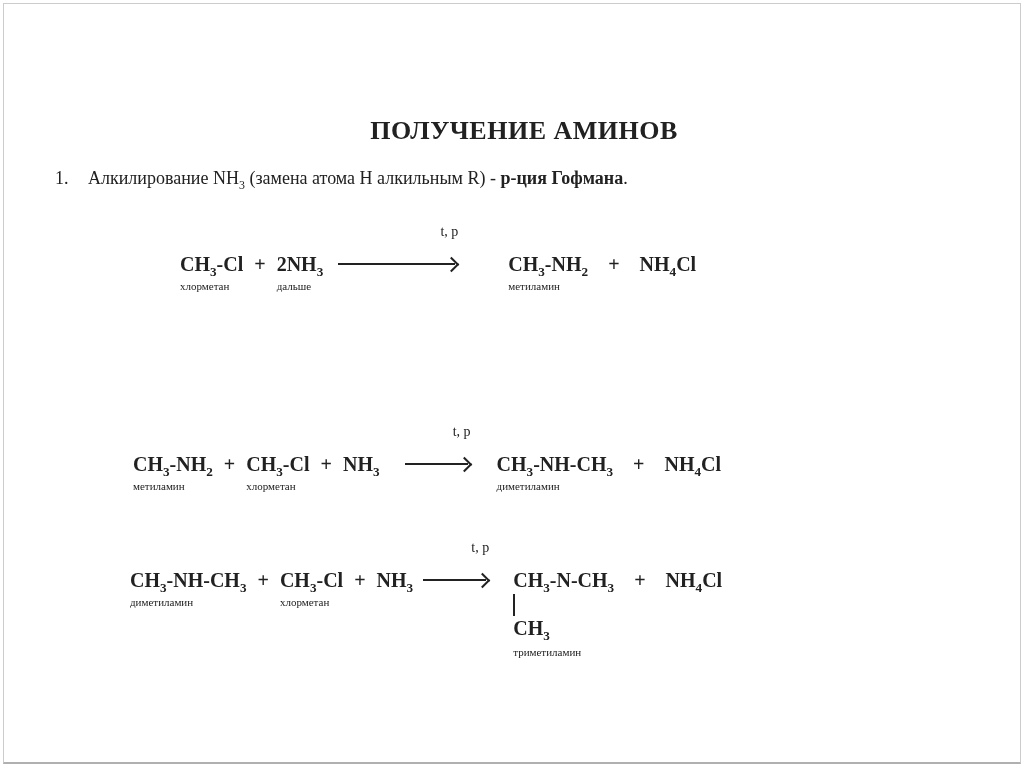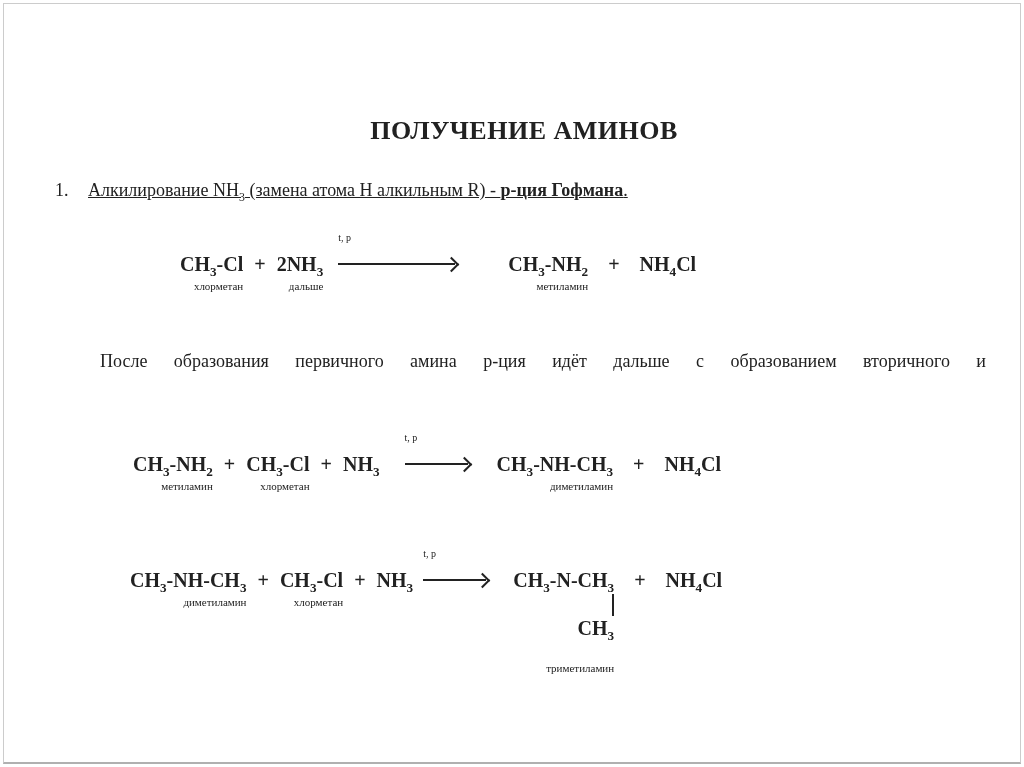--- a/index.html
+++ b/index.html
@@ -16,57 +16,57 @@
     border: 1px solid #cccccc;
     border-bottom: 2px solid #b0b0b0;
     pointer-events: none;
   }
   .title {
     position: absolute; top: 116px; left: 12px; width: 100%;
     margin: 0; text-align: center;
     font-size: 26px; font-weight: bold; letter-spacing: 0.5px;
   }
   .intro {
-    position: absolute; top: 178px; left: 55px; margin: 0;
-    font-size: 18px; line-height: 24px; white-space: nowrap; text-decoration: underline;
+    position: absolute; top: 166px; left: 55px; margin: 0;
+    font-size: 18px; line-height: 24px; white-space: nowrap;
   }
   .intro .num { display: inline-block; width: 33px; }
   sub { font-size: 0.66em; line-height: 0; }
   .para {
     position: absolute; top: 346px; left: 55px; width: 931px;
     margin: 0; font-size: 18px; line-height: 30px;
   }
   .para .l1 { display: block; text-align: justify; text-align-last: justify; text-indent: 45px; }
   .para .l2 { display: block; }
   .rx { position: absolute; display: flex; align-items: flex-start; }
   .rx1 { top: 252px; left: 180px; }
   .rx2 { top: 452px; left: 133px; }
   .rx3 { top: 568px; left: 130px; }
-  .term { display: flex; flex-direction: column; align-items: flex-end; }
+  .term { display: flex; flex-direction: column; align-items: flex-start; }
   .formula { font-size: 20px; font-weight: bold; line-height: 24px; white-space: nowrap; }
   .term-label { font-size: 11px; line-height: 17px; margin-top: 2px; white-space: nowrap; }
   .plus { font-size: 20px; font-weight: bold; line-height: 24px; padding: 0 11px; }
   .plus-wide { padding: 0 20px; }
   .arrow { position: relative; height: 24px; }
   .rx1 .arrow { width: 120px; margin-left: 15px; margin-right: 50px; }
   .rx2 .arrow { width: 66px; margin-left: 25px; margin-right: 26px; }
   .rx3 .arrow { width: 66px; margin-left: 10px; margin-right: 24px; }
   .cond {
-    position: absolute; bottom: 30px; left: 0; right: 0;
-    text-align: left; font-size: 10px; line-height: 17px; white-space: nowrap;
+    position: absolute; bottom: 36px; left: 0; right: 0;
+    text-align: right; font-size: 14px; line-height: 17px; white-space: nowrap;
     font-weight: normal;
   }
   .arrow-line { position: absolute; top: 11px; left: 0; right: 3px; height: 2px; background: #222222; }
   .arrow-head {
     position: absolute; right: 1px; top: 7px; width: 9px; height: 9px;
     border-top: 2px solid #222222; border-right: 2px solid #222222;
     transform: rotate(45deg);
   }
   .bond-v { width: 2px; height: 22px; background: #222222; margin-top: 2px; }
-  .branch-label { margin-top: 20px; }
+  .branch-label { margin-top: 4px; }
 </style>
 </head>
 <body>
 
 <div class="frame"></div>
 
 <h1 class="title">ПОЛУЧЕНИЕ АМИНОВ</h1>
 
 <p class="intro"><span class="num">1.</span><span>Алкилирование NH<sub>3</sub> (замена атома Н алкильным R) - </span><b>р-ция Гофмана</b><span>.</span></p>
 
@@ -89,21 +89,20 @@
     <div class="formula">CH<sub>3</sub>-NH<sub>2</sub></div>
     <div class="term-label">метиламин</div>
   </div>
   <div class="plus plus-wide">+</div>
   <div class="term">
     <div class="formula">NH<sub>4</sub>Cl</div>
   </div>
 </div>
 
 <p class="para">
-  <span class="l1">После образования первичного амина р-ция идёт дальше с образованием вторичного и</span>
 </p>
 
 <div class="rx rx2">
   <div class="term">
     <div class="formula">CH<sub>3</sub>-NH<sub>2</sub></div>
     <div class="term-label">метиламин</div>
   </div>
   <div class="plus">+</div>
   <div class="term">
     <div class="formula">CH<sub>3</sub>-Cl</div>

